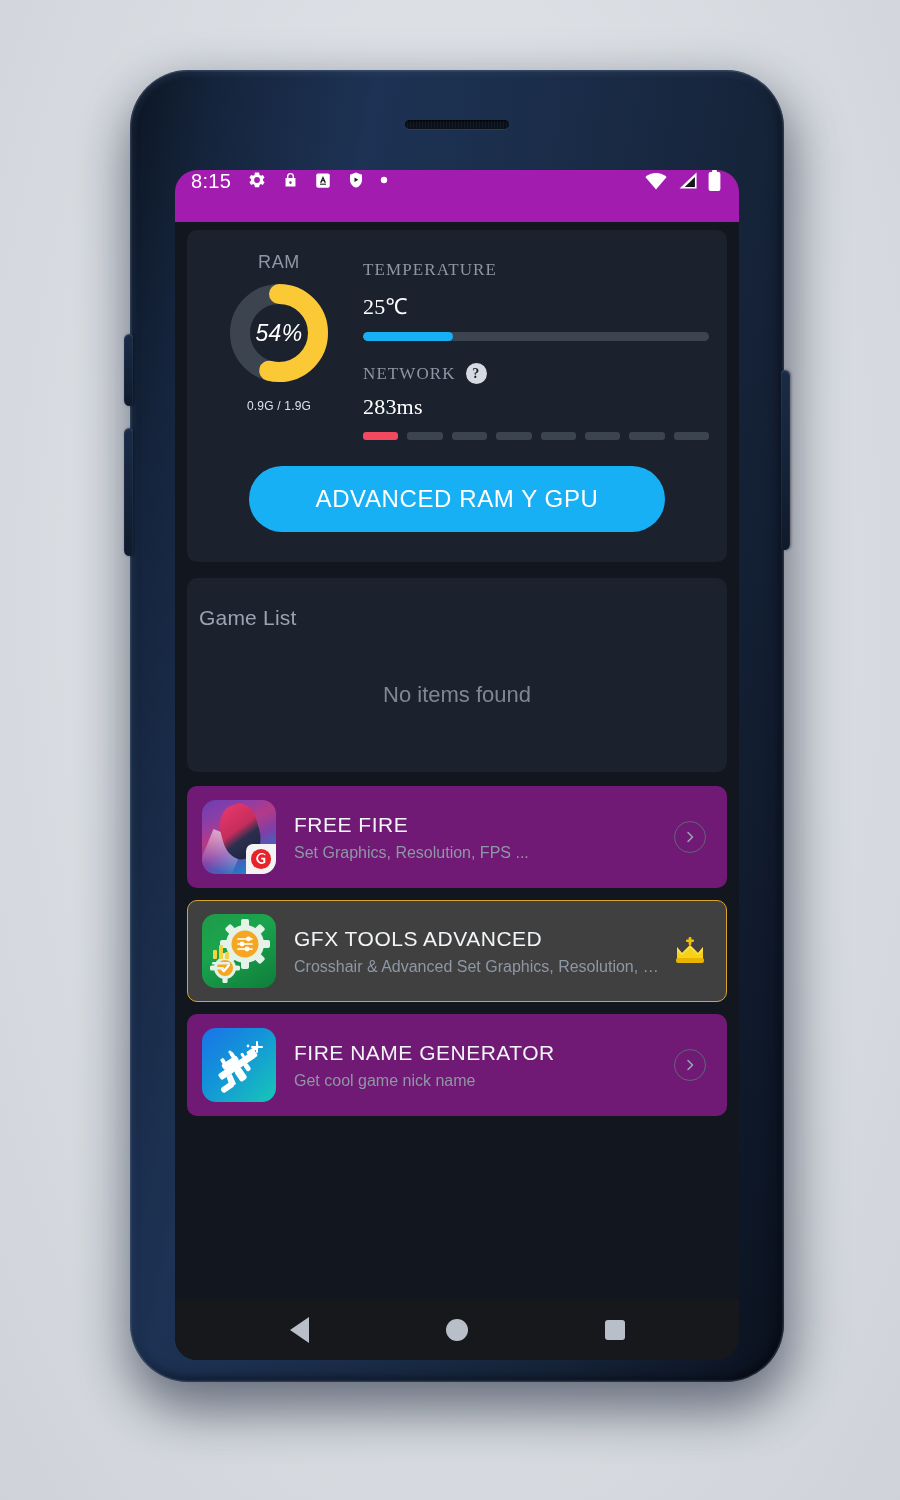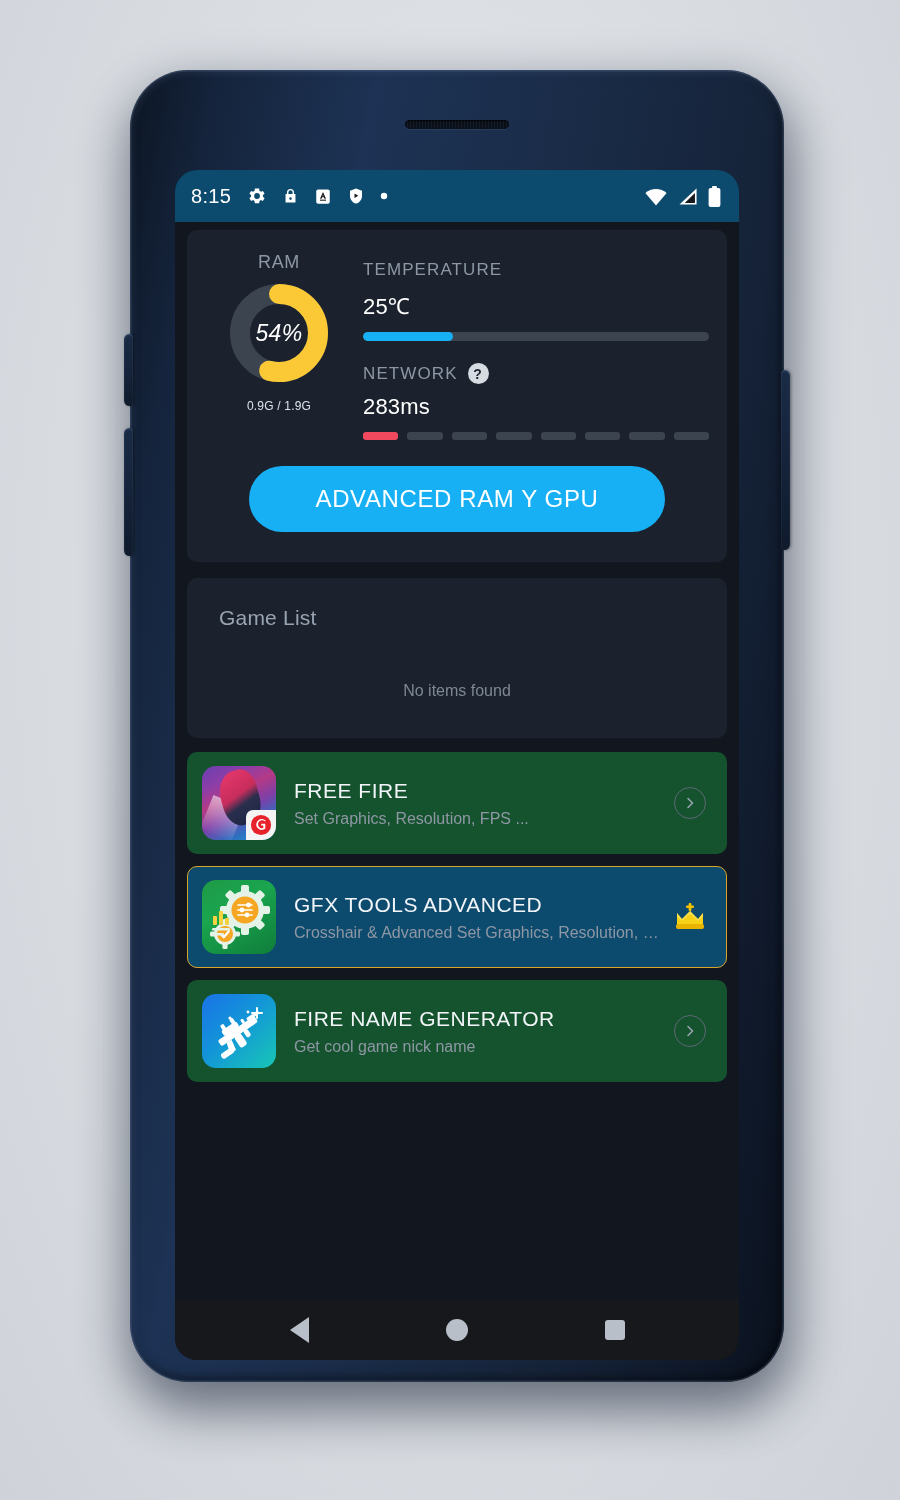--- a/index.html
+++ b/index.html
@@ -78,23 +78,23 @@
     height: 1190px;
     border-radius: 22px;
     background: #11161f;
     overflow: hidden;
     color: #e9edf2;
   }
 
   
   .statusbar {
     height: 52px;
-    background: #0c4a6e;
+    background: #a21caf;
     display: flex;
-    align-items: center;
+    align-items: flex-start;
     padding: 0 18px 0 16px;
     gap: 0;
   }
   .sb-time {
     font-size: 20px;
     color: #ffffff;
     letter-spacing: .3px;
     margin-right: 16px;
   }
   .sb-left-icons { display: flex; align-items: center; gap: 15px; flex: 1; }
@@ -135,21 +135,21 @@
     display: flex; align-items: center; justify-content: center;
     font-size: 23px; color: #fff; letter-spacing: .3px;
   }
   .ram-sub {
     margin-top: 14px;
     font-size: 12px;
     color: #dde3ea;
     letter-spacing: .2px;
   }
 
-  .metrics { flex: 1; padding-left: 10px; padding-top: 8px; }
+  .metrics { flex: 1; padding-left: 10px; padding-top: 8px; font-family: Liberation Serif, serif; }
   .metric-label {
     font-size: 17px;
     color: #8d97a5;
     letter-spacing: 1.1px;
     display: flex;
     align-items: center;
     gap: 10px;
   }
   .metric-value {
     font-size: 22px;
@@ -200,53 +200,53 @@
     color: #ffffff;
     font-family: "Liberation Sans", sans-serif;
     font-size: 24px;
     letter-spacing: .6px;
     cursor: pointer;
   }
 
   
   .gamelist-card {
     margin-top: 16px;
-    height: 160px;
-    padding: 28px 32px;
+    height: 194px;
+    padding: 28px 12px;
     position: relative;
   }
   .gamelist-title {
     font-size: 21px;
     color: #99a3b1;
     letter-spacing: .2px;
   }
   .gamelist-empty {
     position: absolute;
     left: 0; right: 0;
     top: 104px;
     text-align: center;
-    font-size: 16px;
+    font-size: 22px;
     color: #7e8794;
   }
 
   
   .rows { margin-top: 14px; }
   .app-row {
     display: flex;
     align-items: center;
-    background: #14532d;
+    background: #701a75;
     border-radius: 10px;
     padding: 13px 14px;
     margin-bottom: 12px;
     border: 1.5px solid transparent;
     cursor: pointer;
   }
   .app-row.highlight {
     border-color: #d9a528;
-    background: #0c4a6e;
+    background: #404040;
   }
   .row-icon {
     width: 74px; height: 74px;
     border-radius: 14px;
     flex: none;
     position: relative;
     overflow: hidden;
   }
   .row-text { flex: 1; padding-left: 18px; min-width: 0; }
   .row-title {

